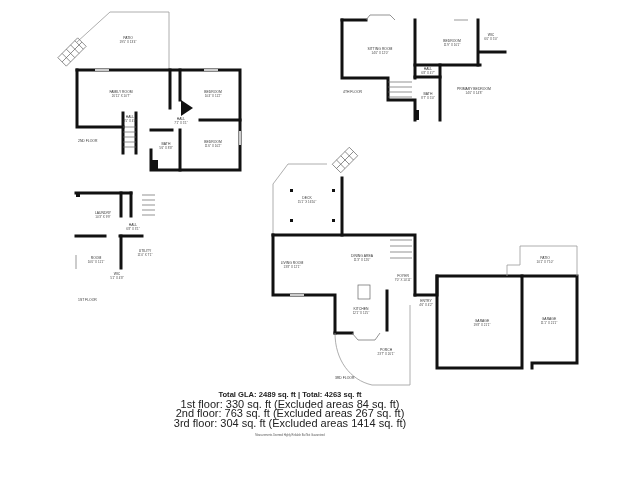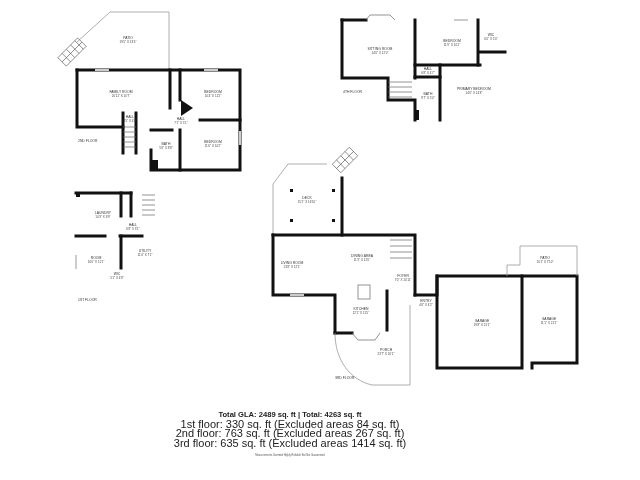--- a/index.html
+++ b/index.html
@@ -4,21 +4,21 @@
 <style>
   html, body { margin: 0; padding: 0; background: #ffffff; }
   body { width: 640px; height: 480px; position: relative; overflow: hidden; font-family: "Liberation Sans", sans-serif; }
   svg { position: absolute; left: 0; top: 0; }
   .wall { stroke: #111; stroke-width: 3; fill: none; stroke-linecap: square; }
   .thin { stroke: #666; stroke-width: 0.7; fill: none; }
   .ext { stroke: #999; stroke-width: 0.8; fill: none; }
   .lbl { font-family: "Liberation Sans", sans-serif; font-size: 3.4px; fill: #333; text-anchor: middle; }
   .dim { font-family: "Liberation Sans", sans-serif; font-size: 3px; fill: #444; text-anchor: middle; }
   .floor { font-family: "Liberation Sans", sans-serif; font-size: 3.4px; fill: #333; }
-  .summary { position: absolute; left: 0; width: 580px; text-align: center; top: 410px; color: #222; }
+  .summary { position: absolute; left: 0; width: 580px; text-align: center; top: 390px; color: #222; }
   .summary .total { font-weight: bold; font-size: 7.6px; line-height: 10px; }
   .summary .line { font-size: 11px; line-height: 9.4px; }
   .summary .note { font-size: 2.6px; color: #555; margin-top: 6px; }
 </style>
 </head>
 <body>
 
 <svg width="640" height="480" viewBox="0 0 640 480">
 
   <g>
@@ -199,15 +199,15 @@
     <text class="lbl" x="545" y="259">PATIO</text>
     <text class="dim" x="545" y="263">10'1" X 7'10"</text>
     <text class="floor" x="335" y="379">3RD FLOOR</text>
   </g>
 </svg>
 
 <div class="summary">
   <div class="total">Total GLA: 2489 sq. ft | Total: 4263 sq. ft</div>
   <div class="line">1st floor: 330 sq. ft (Excluded areas 84 sq. ft)</div>
   <div class="line">2nd floor: 763 sq. ft (Excluded areas 267 sq. ft)</div>
-  <div class="line">3rd floor: 635 sq. ft (Excluded areas 1414 sq. ft)</div>
+  <div class="line">3rd floor: 304 sq. ft (Excluded areas 1414 sq. ft)</div>
   <div class="note">Measurements Deemed Highly Reliable But Not Guaranteed</div>
 </div>
 
 </body></html>

